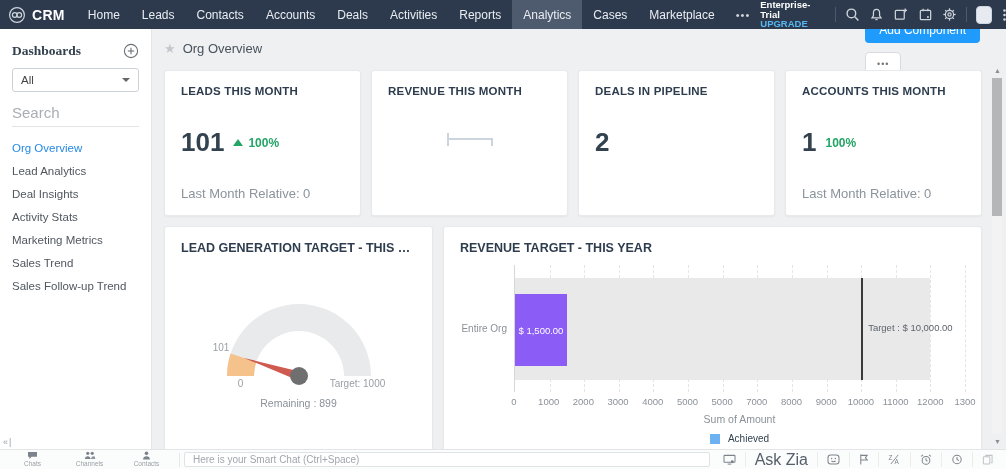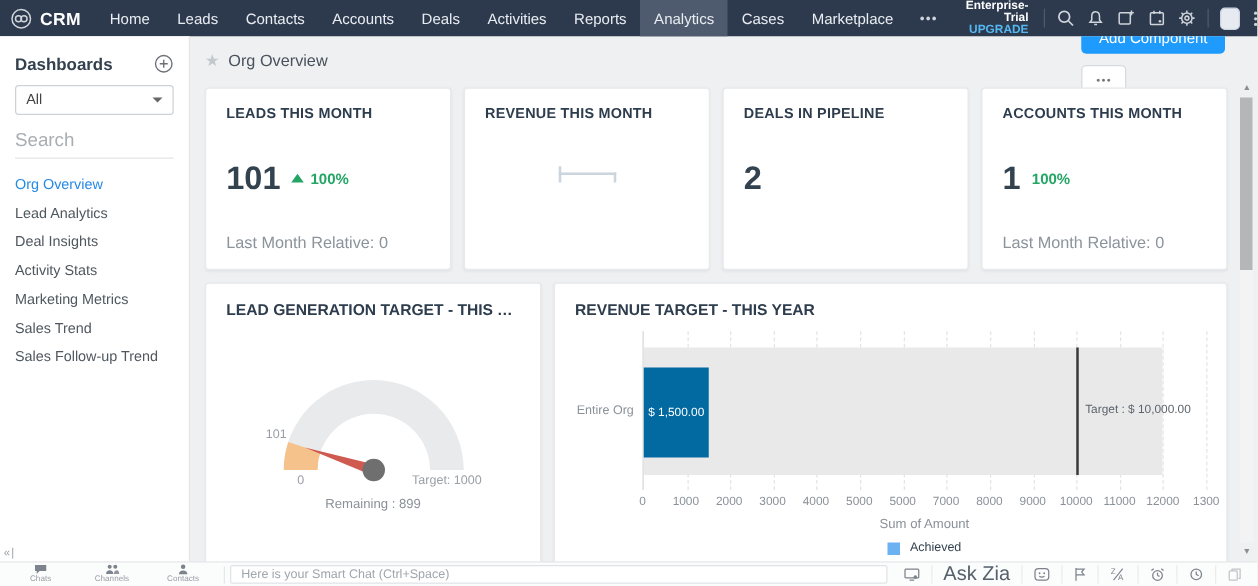--- a/index.html
+++ b/index.html
@@ -8,33 +8,33 @@
 
   
   .topnav { height:29px; background:#2d3a4e; display:flex; align-items:center; color:#e9edf2; padding:0 10px 0 8px; }
   .brand { display:flex; align-items:center; gap:6px; margin-right:12px; }
   .brand-name { font-size:14px; font-weight:bold; letter-spacing:.3px; color:#fff; }
   .nav-menu { display:flex; height:100%; }
   .nav-item { display:flex; align-items:center; padding:0 11px; font-size:12px; cursor:pointer; white-space:nowrap; }
   .nav-item.active { background:#4e5a6d; }
   .nav-more { display:flex; align-items:center; padding:0 10px; font-size:11px; letter-spacing:1px; color:#cfd4da; }
   .topnav-right { margin-left:auto; display:flex; align-items:center; gap:9px; }
-  .plan { text-align:right; line-height:1.05; margin-right:3px; }
+  .plan { text-align:left; line-height:1.05; margin-right:3px; }
   .plan-name { font-size:9.5px; font-weight:bold; color:#fff; }
   .plan-upgrade { font-size:9.5px; font-weight:bold; color:#55b8f2; }
   .nav-sep { width:1px; height:15px; background:#4d5a6e; }
   .nav-ico { width:17px; height:17px; display:flex; align-items:center; justify-content:center; cursor:pointer; }
   .avatar { width:18px; height:18px; border-radius:4px; background:#e7ebf1; border:1px solid #cdd5e0; }
 
   
   .shell { display:flex; height:420px; }
 
   
   .sidebar { width:152px; background:#fff; border-right:1px solid #e3e5e8; padding:14px 12px 0; position:relative; flex:none; }
-  .sb-head { display:flex; align-items:flex-end; justify-content:space-between; }
+  .sb-head { display:flex; align-items:flex-end; justify-content:space-between;font-family:Liberation Serif, serif; }
   .sb-title { font-size:13.5px; font-weight:bold; color:#33414f; }
   .sb-select { margin-top:9px; border:1px solid #cdd2d8; border-radius:3px; height:24px; display:flex; align-items:center; justify-content:space-between; padding:0 8px; font-size:11.5px; color:#444; cursor:pointer; background:#fff; }
   .caret-down { width:0; height:0; border-left:4px solid transparent; border-right:4px solid transparent; border-top:4px solid #666; }
   .sb-search { margin-top:6px; }
   .sb-search input { width:100%; border:none; border-bottom:1px solid #e2e5e8; font-size:15px; padding:6px 0 5px; color:#666; outline:none; background:transparent; }
   .sb-search input::placeholder { color:#a9aeb4; }
   .sb-list { margin-top:9px; display:flex; flex-direction:column; }
   .sb-item { font-size:11.5px; color:#4f575f; padding:5.5px 0; cursor:pointer; white-space:nowrap; }
   .sb-item.active { color:#2589e6; }
   .sb-collapse { position:absolute; bottom:2px; left:3px; color:#9aa0a6; font-size:9px; cursor:pointer; letter-spacing:1px; }
@@ -317,21 +317,21 @@
                   <div class="rt-grid" style="left: 38.4615%;"></div>
                   <div class="rt-grid" style="left: 46.1538%;"></div>
                   <div class="rt-grid" style="left: 53.8462%;"></div>
                   <div class="rt-grid" style="left: 61.5385%;"></div>
                   <div class="rt-grid" style="left: 69.2308%;"></div>
                   <div class="rt-grid" style="left: 76.9231%;"></div>
                   <div class="rt-grid" style="left: 84.6154%;"></div>
                   <div class="rt-grid" style="left: 92.3077%;"></div>
                   <div class="rt-grid" style="left: 100%;"></div>
                   <div class="rt-band" style="width: 92.3077%; background: rgb(233, 233, 234);"></div>
-                  <div class="rt-bar" style="width: 11.5385%; background: #0369a1; text-align: center;">
+                  <div class="rt-bar" style="width: 11.5385%; background: #8b5cf6; text-align: center;">
                     <span class="rt-bar-label">$ 1,500.00</span>
                   </div>
                   <div class="rt-target" style="left: 76.9231%; background: rgb(58, 58, 58);"></div>
                   <div class="rt-target-label" style="left: calc(76.9231% + 7px);">Target : $ 10,000.00</div>
                 </div>
               <div class="rt-ticks" id="rt-ticks">
                   <span class="rt-tick" style="left: 0%;">0</span>
                   <span class="rt-tick" style="left: 7.69231%;">1000</span>
                   <span class="rt-tick" style="left: 15.3846%;">2000</span>
                   <span class="rt-tick" style="left: 23.0769%;">3000</span>

